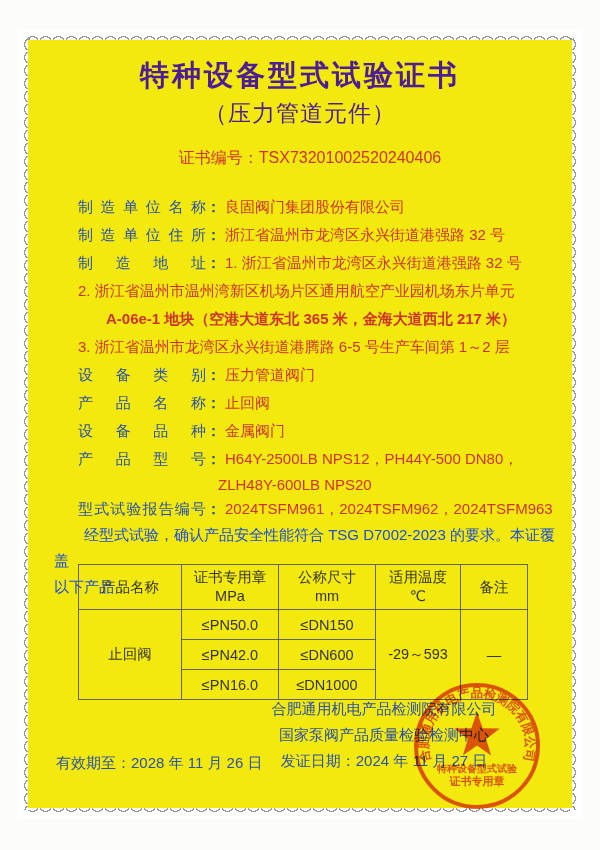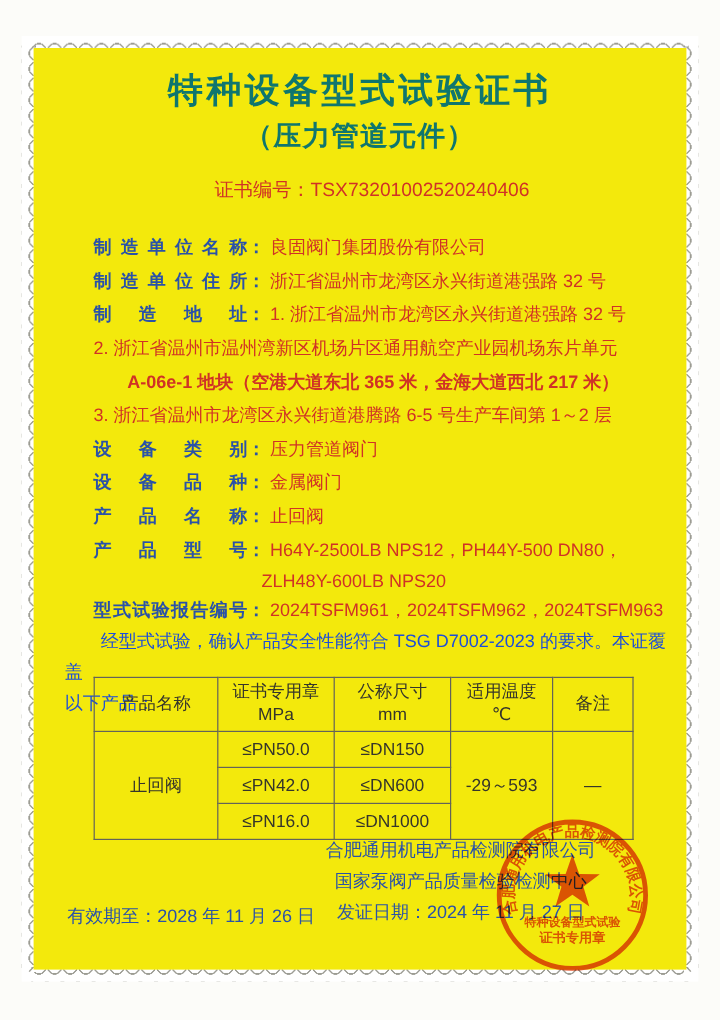--- a/index.html
+++ b/index.html
@@ -18,30 +18,30 @@
     background:radial-gradient(circle 6.5px at 6.5px 0px,#ffffff 0 4.9px,#9c9c93 4.9px 6.2px,rgba(0,0,0,0) 6.2px);
     background-size:13px 12px;background-repeat:repeat-x;}
   .sc-left{left:0;top:8px;bottom:8px;width:12px;
     background:radial-gradient(circle 6.5px at 12px 6.5px,#ffffff 0 4.9px,#9c9c93 4.9px 6.2px,rgba(0,0,0,0) 6.2px);
     background-size:12px 13px;background-repeat:repeat-y;}
   .sc-right{right:0;top:8px;bottom:8px;width:12px;
     background:radial-gradient(circle 6.5px at 0px 6.5px,#ffffff 0 4.9px,#9c9c93 4.9px 6.2px,rgba(0,0,0,0) 6.2px);
     background-size:12px 13px;background-repeat:repeat-y;}
   .paper{position:absolute;left:10px;top:10px;right:10px;bottom:10px;background:#f3e90c;}
   .title{position:absolute;top:16px;left:0;width:100%;text-align:center;
-    font-size:29px;font-weight:bold;letter-spacing:3px;color:#0f766e;}
+    font-size:29px;font-weight:bold;letter-spacing:3px;color:#4c1d95;}
   .subtitle{position:absolute;top:58px;left:0;width:100%;text-align:center;
-    font-size:23px;font-weight:bold;letter-spacing:1px;color:#0f766e;}
+    font-size:23px;font-weight:normal;letter-spacing:1px;color:#4c1d95;}
   .certno{position:absolute;top:108px;left:0;width:100%;text-align:center;
     font-size:16px;font-weight:normal;color:#d03226;padding-left:10px;}
   .body{position:absolute;top:153px;left:44px;width:492px;font-size:15px;color:#d03226;}
   .brow{height:28px;line-height:28px;white-space:nowrap;padding-left:6px;}
   .brow-tight{height:24px;line-height:24px;}
   .lbl{display:inline-block;width:128px;text-align:justify;text-align-last:justify;
-    text-justify:inter-character;color:#2a52a8;font-weight:bold;vertical-align:top;}
+    text-justify:inter-character;color:#2a52a8;font-weight:normal;vertical-align:top;}
   .colon{color:#2a52a8;font-weight:bold;margin-right:4px;}
   .val{color:#d03226;}
   .cont{padding-left:6px;}
   .ind1{padding-left:34px;font-weight:bold;}
   .ind2{padding-left:146px;}
   .para{position:absolute;top:482px;left:26px;width:510px;font-size:15px;
     line-height:26px;color:#1d4ed8;}
   .para .l1{text-indent:2em;}
   table.spec{position:absolute;top:524px;left:50px;width:446px;border-collapse:collapse;
     font-size:14.5px;color:#35352b;table-layout:fixed;}
@@ -72,22 +72,22 @@
     <div class="certno"><span>证书编号：</span><span>TSX73201002520240406</span></div>
 
     <div class="body">
       <div class="brow"><span class="lbl">制造单位名称</span><span class="colon">：</span><span class="val">良固阀门集团股份有限公司</span></div>
       <div class="brow"><span class="lbl">制造单位住所</span><span class="colon">：</span><span class="val">浙江省温州市龙湾区永兴街道港强路 32 号</span></div>
       <div class="brow"><span class="lbl">制造地址</span><span class="colon">：</span><span class="val">1. 浙江省温州市龙湾区永兴街道港强路 32 号</span></div>
       <div class="brow cont val">2. 浙江省温州市温州湾新区机场片区通用航空产业园机场东片单元</div>
       <div class="brow cont ind1 val">A-06e-1 地块（空港大道东北 365 米，金海大道西北 217 米）</div>
       <div class="brow cont val">3. 浙江省温州市龙湾区永兴街道港腾路 6-5 号生产车间第 1～2 层</div>
       <div class="brow"><span class="lbl">设备类别</span><span class="colon">：</span><span class="val">压力管道阀门</span></div>
+      <div class="brow"><span class="lbl">产品名称</span><span class="colon">：</span><span class="val">止回阀</span></div>
       <div class="brow"><span class="lbl">设备品种</span><span class="colon">：</span><span class="val">金属阀门</span></div>
-      <div class="brow"><span class="lbl">产品名称</span><span class="colon">：</span><span class="val">止回阀</span></div>
       <div class="brow"><span class="lbl">产品型号</span><span class="colon">：</span><span class="val">H64Y-2500LB NPS12，PH44Y-500 DN80，</span></div>
       <div class="brow brow-tight cont ind2 val">ZLH48Y-600LB NPS20</div>
       <div class="brow brow-tight"><span class="lbl">型式试验报告编号</span><span class="colon">：</span><span class="val">2024TSFM961，2024TSFM962，2024TSFM963</span></div>
     </div>
 
     <div class="para">
       <div class="l1">经型式试验，确认产品安全性能符合 TSG D7002-2023 的要求。本证覆盖</div>
       <div class="l2">以下产品：</div>
     </div>
 

